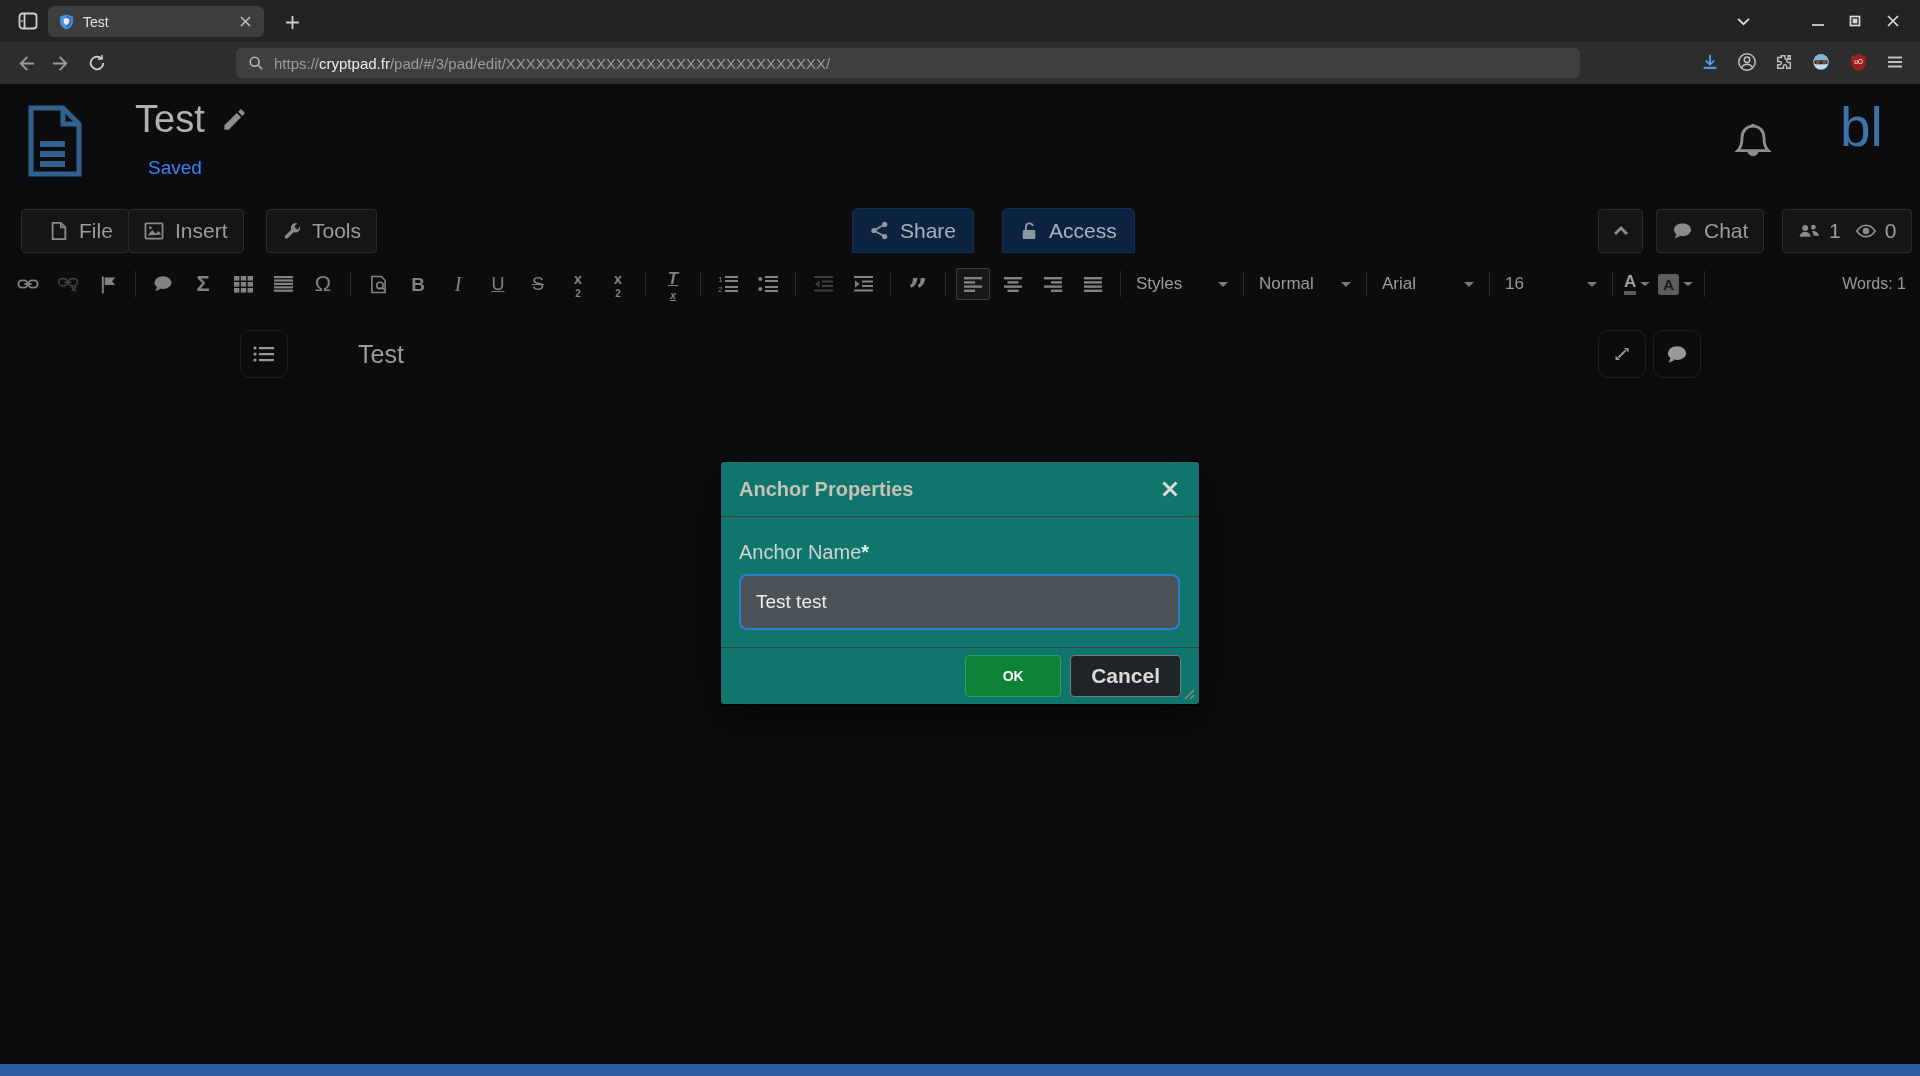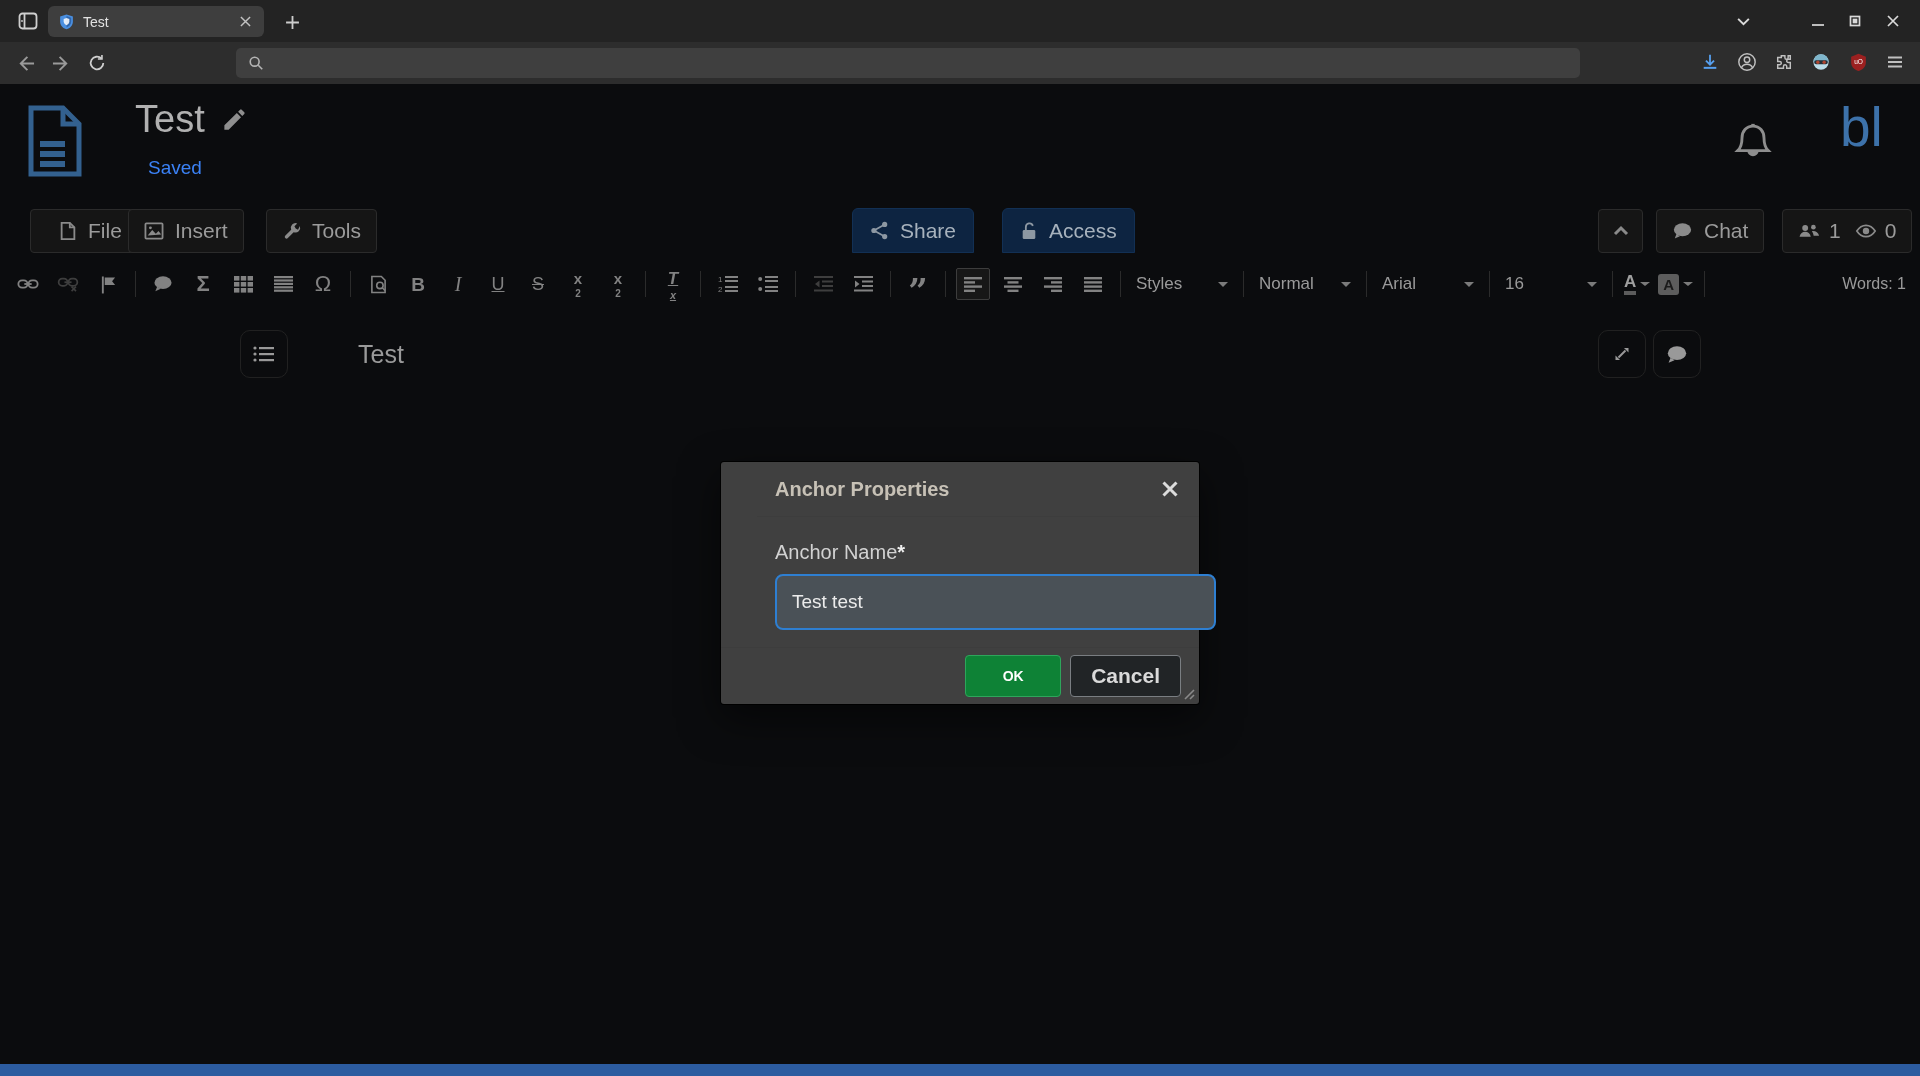--- a/index.html
+++ b/index.html
@@ -77,22 +77,22 @@
   .bgA{width:21px;height:21px;border-radius:3px;background:#5d5d5d;color:#1b1b1b;font-weight:bold;
        font-size:15px;display:grid;place-items:center;}
   .words{margin-left:auto;color:#9a9a9a;font-size:16px;flex:0 0 auto;}
 
   
   .sqbtn{position:absolute;width:48px;height:48px;border:1px solid #212121;border-radius:10px;
          display:grid;place-items:center;color:#999999;background:transparent;box-sizing:border-box;}
   .doc-content{position:absolute;left:358px;top:340px;font-size:25px;color:#9a9a9a;}
 
   
-  .dialog{position:absolute;left:721px;top:462px;width:478px;height:242px;background:#404040;
-          border-radius:3px;box-shadow:0 0 0 1px #000,0 14px 40px rgba(0,0,0,.55);box-sizing:border-box;padding-left:36px;}
+  .dialog{position:absolute;left:721px;top:462px;width:478px;height:242px;background:#0f766e;
+          border-radius:3px;box-shadow:0 0 0 1px #000,0 14px 40px rgba(0,0,0,.55);box-sizing:border-box;}
   .dlg-head{height:55px;display:flex;align-items:center;justify-content:space-between;
             padding:0 18px;border-bottom:1px solid #3d3d3d;box-sizing:border-box;}
   .dlg-title{font-size:20px;font-weight:bold;color:#c7c1b6;}
   .dlg-x{color:#dcdcdc;display:grid;place-items:center;width:22px;height:22px;}
   .dlg-body{padding:18px 18px 0 18px;}
   .dlg-label{font-size:20px;color:#d2d2d2;margin-top:6px;}
   .dlg-label .req{font-weight:bold;color:#efefef;}
   .dlg-input{margin-top:10px;width:441px;height:56px;background:#4a5157;border:2px solid #2e7fd2;
              border-radius:8px;color:#ececec;font-size:19px;padding:0 15px;box-sizing:border-box;
              font-family:"Liberation Sans","DejaVu Sans",sans-serif;outline:none;}
@@ -180,20 +180,21 @@
           <path d="M15.5 1v4.5H11" stroke-width="1.8"></path>
       </svg>
     </span>
     <div class="urlbar">
       <span>
         <svg width="16" height="16" viewBox="0 0 18 18" fill="none" stroke="#b5b5b5" stroke-width="1.8">
             <circle cx="7.5" cy="7.5" r="5"></circle>
             <path d="M11.5 11.5L16 16"></path>
           </svg>
       </span>
+      <span class="urltext"><span>https://</span><span class="host">cryptpad.fr</span><span>/pad/#/3/pad/edit/XXXXXXXXXXXXXXXXXXXXXXXXXXXXXXXX/</span></span>
     </div>
     <div class="navright">
       <span class="ni" style="color:#57a0f0;">
         <svg width="18" height="18" viewBox="0 0 20 20" fill="none" stroke="currentColor" stroke-width="2">
             <path d="M10 2v10M5.5 8.5L10 13l4.5-4.5"></path>
             <path d="M3 16.5h14" stroke-width="2.2"></path>
           </svg>
       </span>
       <span class="ni">
         <svg width="20" height="20" viewBox="0 0 22 22" fill="none" stroke="currentColor" stroke-width="1.6">
@@ -251,21 +252,21 @@
       <svg width="42" height="44" viewBox="0 0 24 26" fill="none" stroke="currentColor" stroke-width="1.7">
         <path d="M12 3c-4 0-6.5 3-6.5 7 0 4.5-1.5 6.5-2.5 7.5h18c-1-1-2.5-3-2.5-7.5 0-4-2.5-7-6.5-7z"></path>
         <path d="M9.5 17.5a2.5 2.5 0 0 0 5 0" fill="currentColor"></path>
         <path d="M12 3v-1.3" stroke-width="2"></path>
       </svg>
     </span>
     <span class="cp-logo">bl</span>
   </div>
 
   <div class="pad-toolbar">
-    <div class="btn-dark" style="left:30px;padding-left:28px;">
+    <div class="btn-dark" style="left:21px;padding-left:28px;">
       <span class="bic">
         <svg width="18" height="20" viewBox="0 0 18 22" fill="none" stroke="currentColor" stroke-width="2">
             <path d="M2 2h9l5 5v13H2z"></path>
             <path d="M11 2v5h5"></path>
           </svg>
       </span>
       <span>File</span>
     </div>
     <div class="btn-dark" style="left:128px;">
       <span class="bic">

